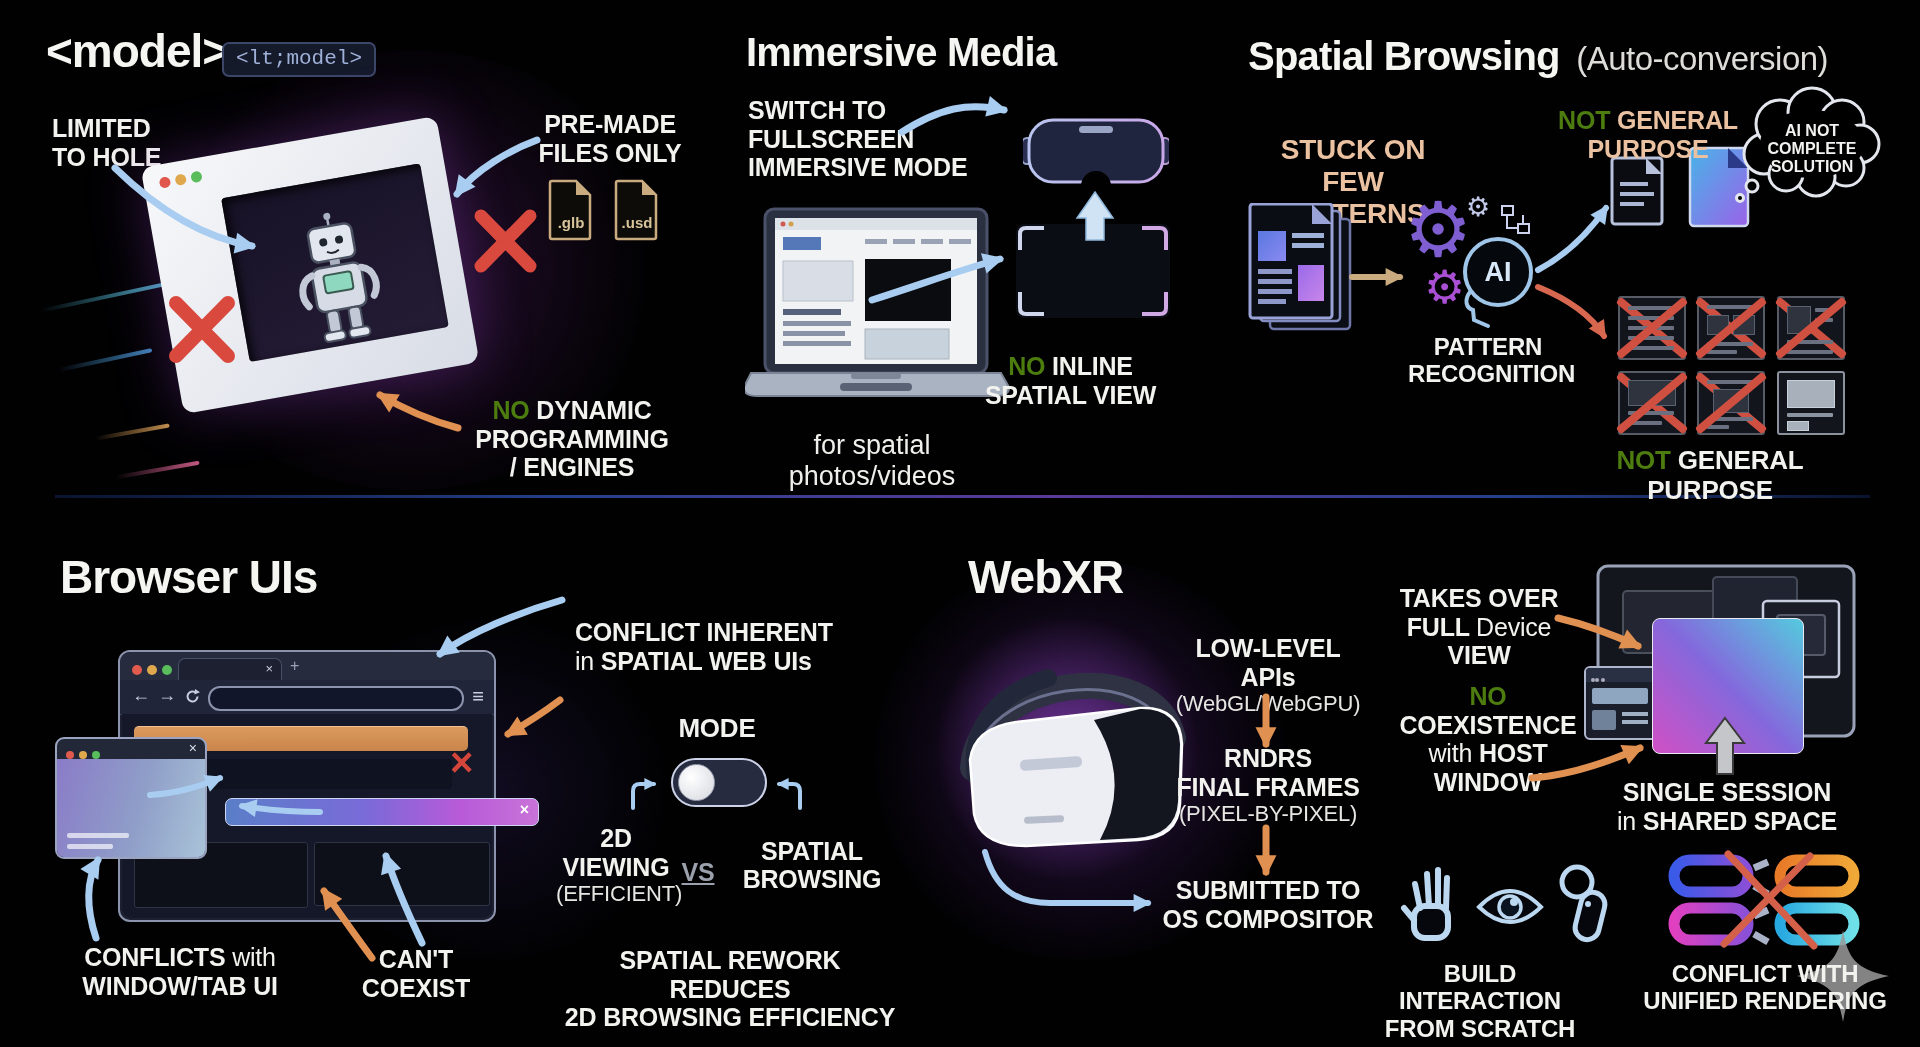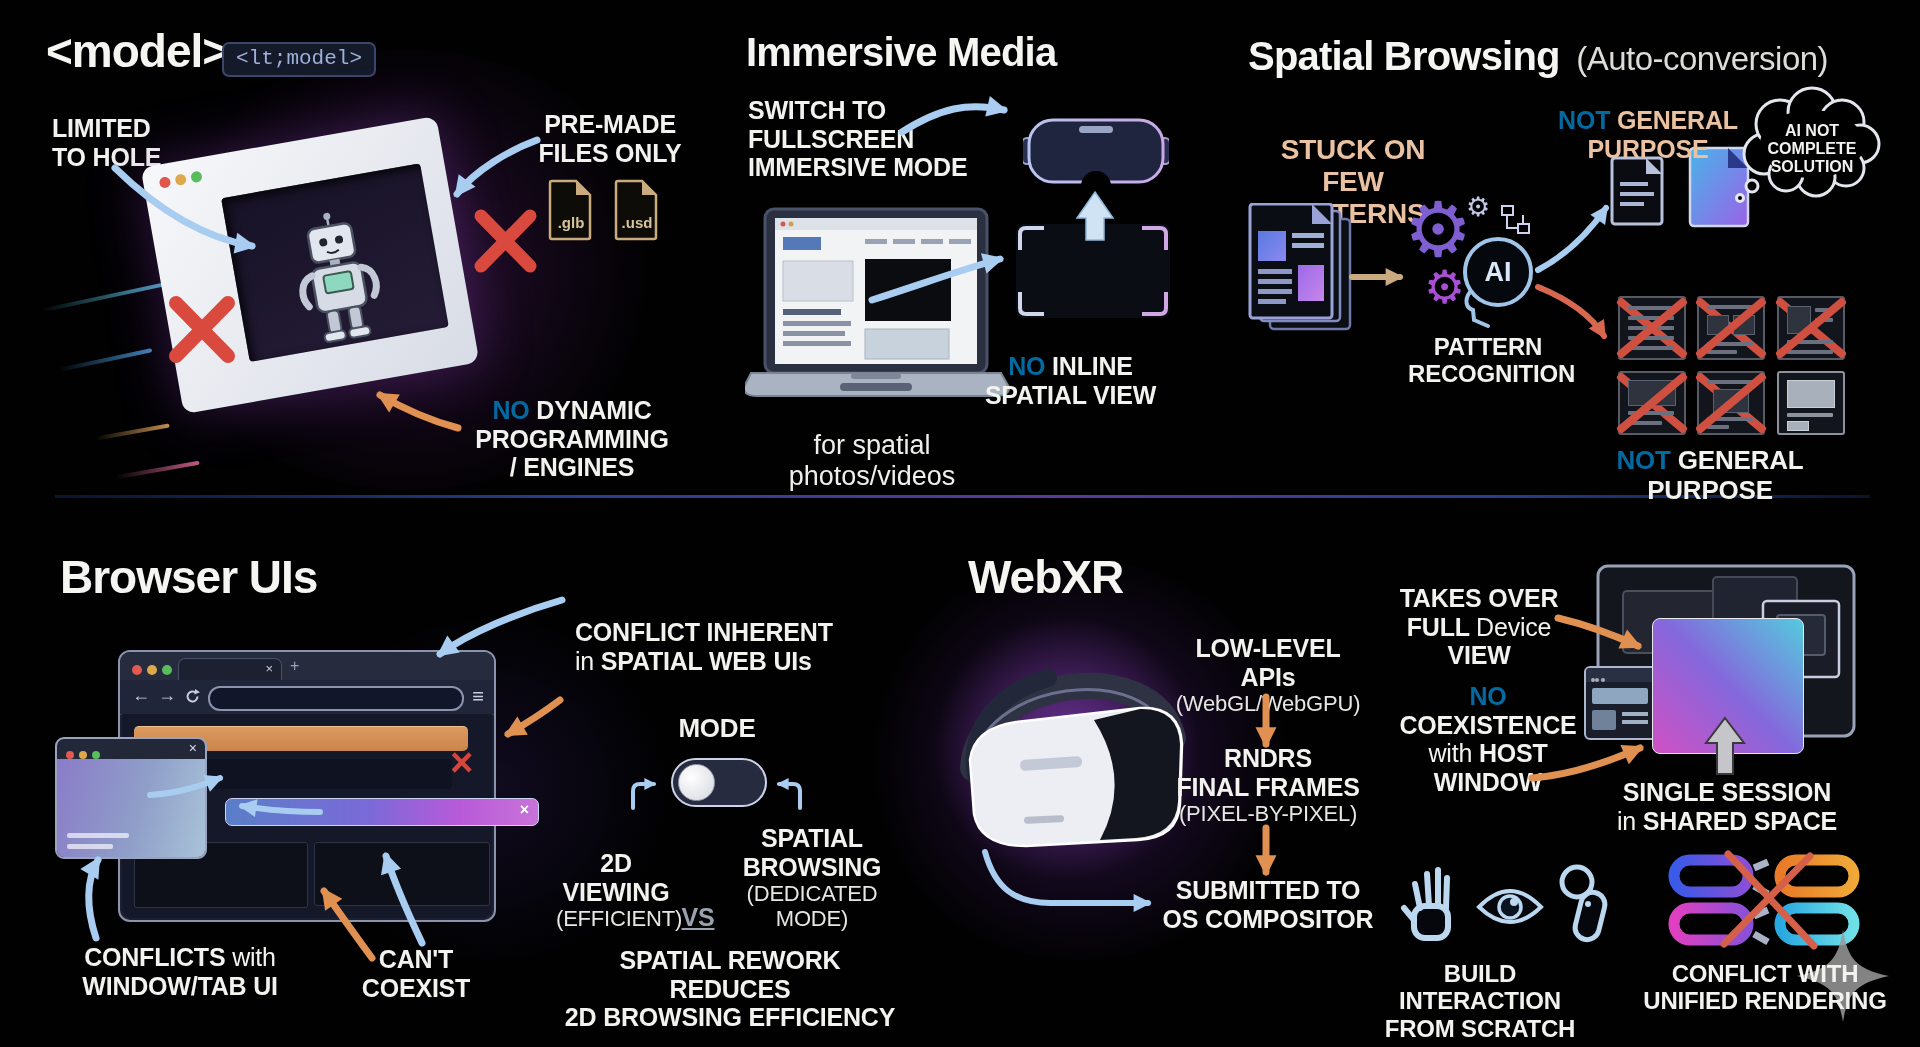--- a/index.html
+++ b/index.html
@@ -6,21 +6,21 @@
   #stage{position:relative;width:1920px;height:1047px;background:#010102;overflow:hidden;
          font-family:"Liberation Sans",sans-serif;color:#f2f2ee;}
   .abs{position:absolute;}
   .h1{font-size:46px;font-weight:700;letter-spacing:-1px;color:#f5f5f1;}
   .h2{font-size:40px;font-weight:700;letter-spacing:-0.8px;color:#f5f5f1;}
   .sub-h{font-size:33px;font-weight:400;color:#dddcd8;letter-spacing:-0.5px;}
   .lbl{font-weight:700;font-size:25px;line-height:1.14;color:#f2f2ee;letter-spacing:-0.2px;}
   .sub{font-weight:400;font-size:22px;color:#e6e6e2;line-height:1.15;}
   .ctr{text-align:center;}
   .reg{font-weight:400;}
-  .red{color:#0369a1;}
+  .red{color:#4d7c0f;}
   .salmon{color:#eac2a2;}
   .grey{color:#9aa1ac;}
   [data-bind]{white-space:pre-line;}
   .chip{background:#151a2b;border:2px solid #3c4668;border-radius:7px;padding:3px 12px 5px;
         font-family:"Liberation Mono",monospace;font-size:21px;color:#9fb0d8;}
   .glow{border-radius:50%;pointer-events:none;}
   .streak{height:4px;border-radius:3px;opacity:.85;}
   
   .mwin{width:300px;height:250px;background:linear-gradient(135deg,#f7f8fa,#d8dce6);
         border-radius:12px;transform:rotate(-10deg);box-shadow:0 0 55px rgba(150,70,200,.35);}
@@ -367,31 +367,30 @@
   <div class="abs lbl" style="left:575px;top:618px;">
     <div data-bind="browser.conflict_inherent.line1">CONFLICT INHERENT</div>
     <div><span class="reg" data-bind="browser.conflict_inherent.in_word">in</span> <span data-bind="browser.conflict_inherent.rest">SPATIAL WEB UIs</span></div>
   </div>
 
   <div class="abs lbl ctr" data-bind="browser.mode_label" style="left:670px;top:714px;width:94px;font-size:26px;">MODE</div>
   <div class="abs toggle" style="left:671px;top:758px;">
     <div class="knob"></div>
   </div>
 
-  <div class="abs" style="left:556px;top:824px;width:348px;display:flex;align-items:flex-end;">
+  <div class="abs" style="left:556px;top:824px;width:348px;display:flex;align-items:center;">
     <div class="lbl ctr" style="width:120px;">
       <div data-bind="browser.viewing_2d.line1">2D</div>
       <div data-bind="browser.viewing_2d.line2">VIEWING</div>
       <div class="sub" data-bind="browser.viewing_2d.sub">(EFFICIENT)</div>
     </div>
     <div class="lbl grey ctr" data-bind="browser.vs" style="width:44px;padding-top:14px;text-decoration:underline;">VS</div>
     <div class="lbl ctr" style="width:184px;">
       <div data-bind="browser.spatial_browsing.line1">SPATIAL</div>
       <div data-bind="browser.spatial_browsing.line2">BROWSING</div>
-      <div class="sub" data-bind="browser.spatial_browsing.sub">(DEDICATED MODE)</div>
     </div>
   </div>
 
   <div class="abs lbl ctr" data-bind="browser.rework_label" style="left:556px;top:946px;width:348px;">SPATIAL REWORK REDUCES
 2D BROWSING EFFICIENCY</div>
 
   <div class="abs lbl ctr" style="left:72px;top:943px;width:216px;">
     <div><span data-bind="browser.conflicts_window.word1">CONFLICTS</span> <span class="reg" data-bind="browser.conflicts_window.with_word">with</span></div>
     <div data-bind="browser.conflicts_window.line2">WINDOW/TAB UI</div>
   </div>

